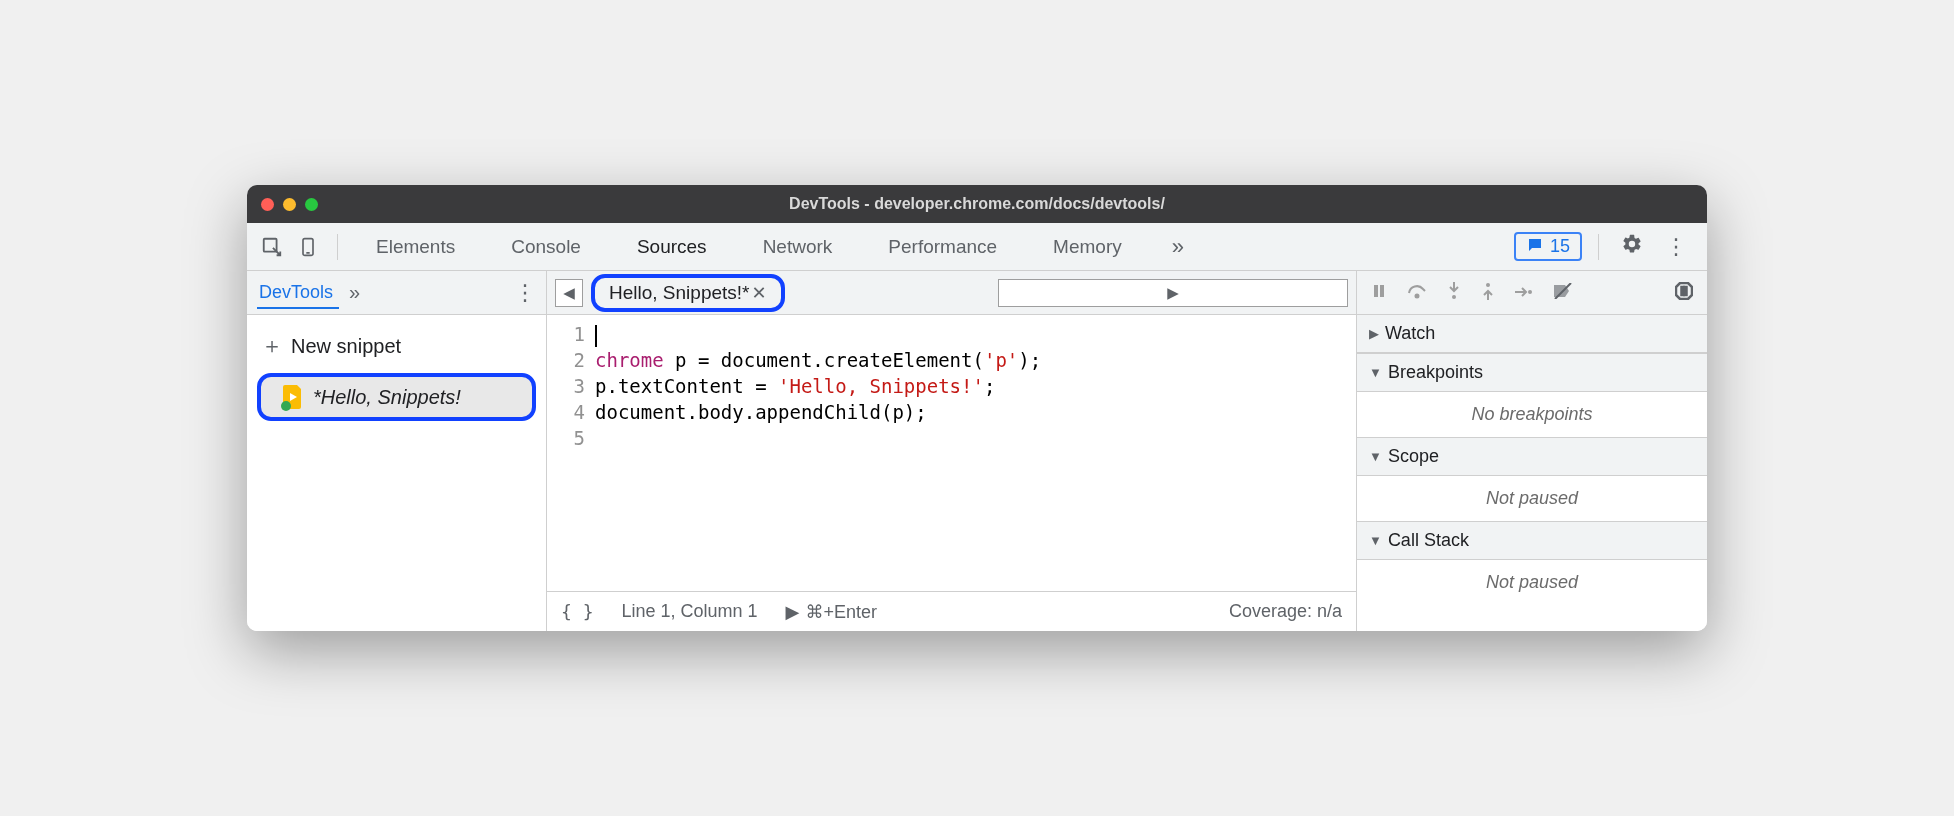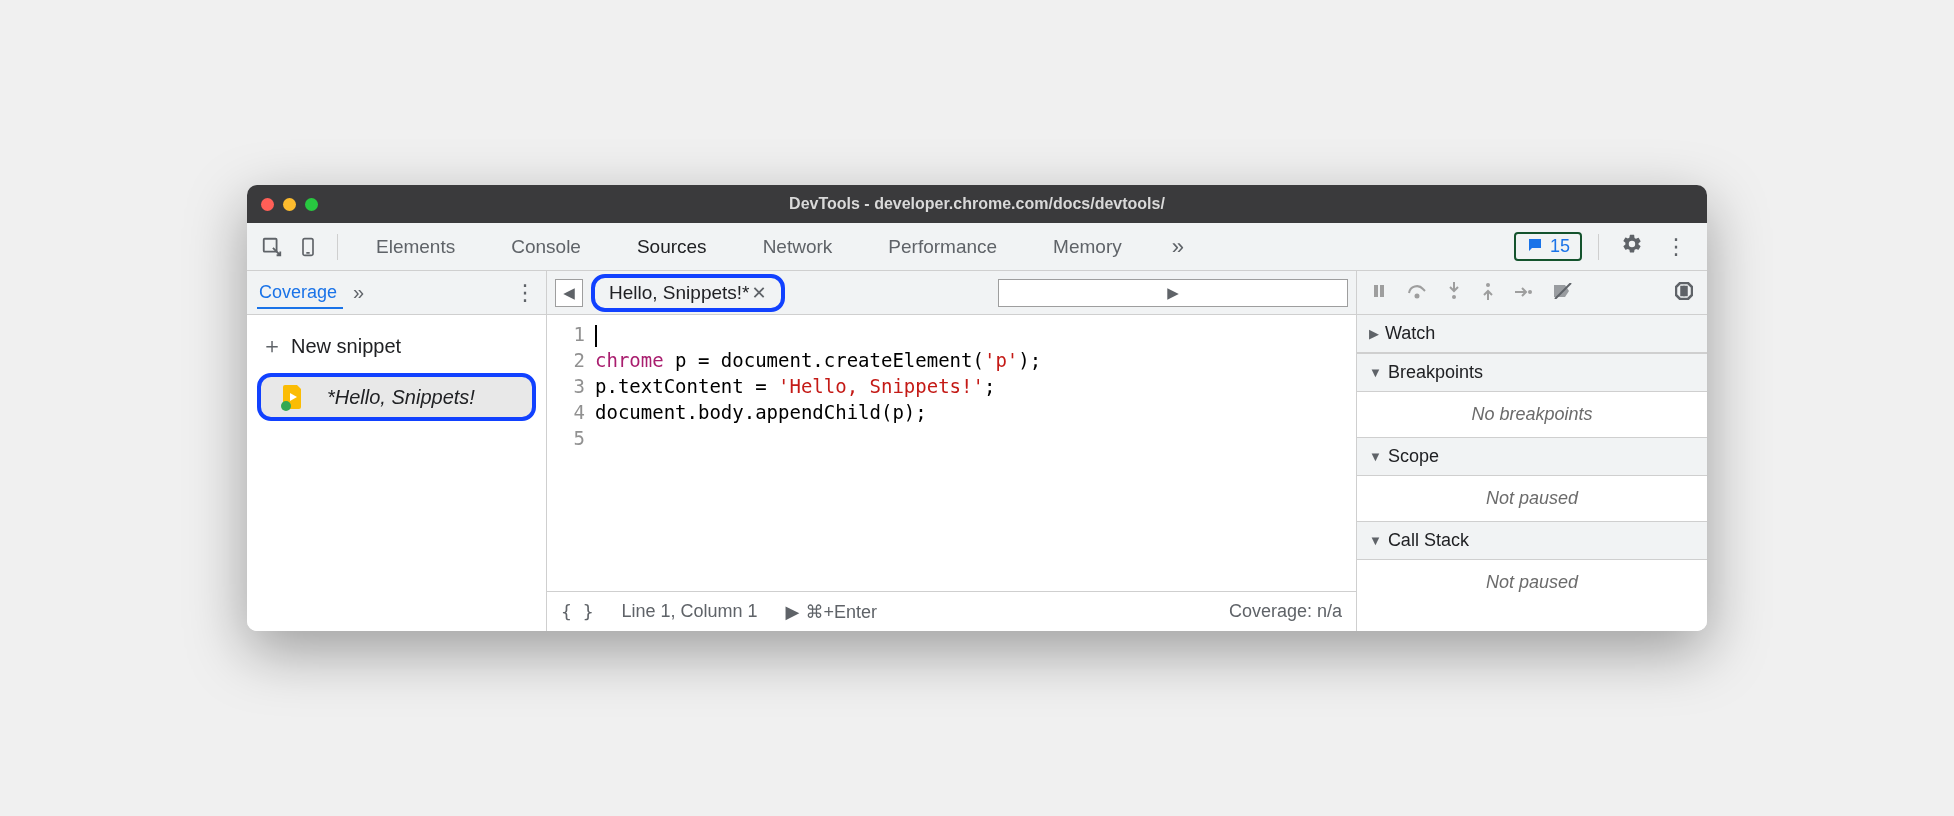--- a/index.html
+++ b/index.html
@@ -49,41 +49,41 @@
   .toolbar-left { display:flex; align-items:center; gap:10px; padding:0 12px; }
   .tool-icon { width:26px; height:26px; display:flex; align-items:center; justify-content:center; color:#5f6368; cursor:pointer; }
   .vsep { width:1px; height:26px; background:#cfcfcf; margin:0 6px; }
   .tabs { display:flex; align-items:center; gap:16px; flex:1; }
   .tab { padding:0 20px; height:48px; display:flex; align-items:center; cursor:pointer; color:#5f6368; }
   .tab.active { color:#202124; font-weight:500; }
   .more-chevrons { font-size:22px; padding:0 14px; cursor:pointer; }
   .toolbar-right { display:flex; align-items:center; gap:10px; padding:0 14px; }
   .issue-badge {
     display:flex; align-items:flex-start; gap:6px;
-    border:2px solid #14532d; color:#1a73e8;
+    border:2px solid #3b82f6; color:#1a73e8;
     padding:2px 10px; border-radius:4px; font-size:18px; cursor:pointer;
   }
   .gear, .kebab { font-size:22px; color:#5f6368; cursor:pointer; padding:0 6px; }
 
   .main { display:flex; height:360px; }
 
   
   .sidebar { width:300px; border-right:1px solid #cfcfcf; background:#fff; display:flex; flex-direction:column; }
   .sidebar-header {
     height:44px; display:flex; align-items:center; padding:0 10px;
     border-bottom:1px solid #cfcfcf; background:#f1f3f4; font-size:18px; color:#333;
   }
   .sidebar-header .title { color:#1a73e8; border-bottom:2px solid #1a73e8; padding-bottom:4px; margin-bottom:-6px; padding-left:2px; padding-right:6px;}
   .sidebar-header .chev { margin-left:10px; font-size:20px; color:#5f6368; cursor:pointer; }
   .sidebar-header .sidebar-kebab { margin-left:auto; font-size:22px; color:#5f6368; cursor:pointer; }
   .sidebar-body { padding-top:8px; }
   .new-snippet { display:flex; align-items:center; gap:8px; padding:8px 14px; font-size:20px; color:#202124; cursor:pointer; }
   .plus { font-size:22px; color:#5f6368; }
   .snippet-item {
-    display:flex; align-items:center; gap:24px; padding:8px 14px 8px 22px;
+    display:flex; align-items:center; gap:10px; padding:8px 14px 8px 22px;
     background:#e8e8e8; font-size:20px; font-style:italic; color:#202124; cursor:pointer;
     border:4px solid #1141ff; border-radius:14px; margin:4px 10px;
     position:relative;
   }
   .snippet-icon { width:20px; height:24px; position:relative; }
   .snippet-icon svg { width:20px; height:24px; }
   .mod-dot { width:10px; height:10px; background:#34a853; border-radius:50%; position:absolute; bottom:-2px; left:-2px; }
 
   
   .editor { flex:1; display:flex; flex-direction:column; border-right:1px solid #cfcfcf; }
@@ -186,21 +186,21 @@
           </svg>
       </div>
       <div class="kebab">⋮</div>
     </div>
   </div>
 
   <div class="main">
 
     <div class="sidebar">
       <div class="sidebar-header">
-        <span class="title">Coverage</span>
+        <span class="title">DevTools</span>
         <span class="chev">»</span>
         <span class="sidebar-kebab">⋮</span>
       </div>
       <div class="sidebar-body">
         <div class="new-snippet">
           <span class="plus">＋</span>
           <span>New snippet</span>
         </div>
         <div class="snippet-item">
           <span class="snippet-icon">

